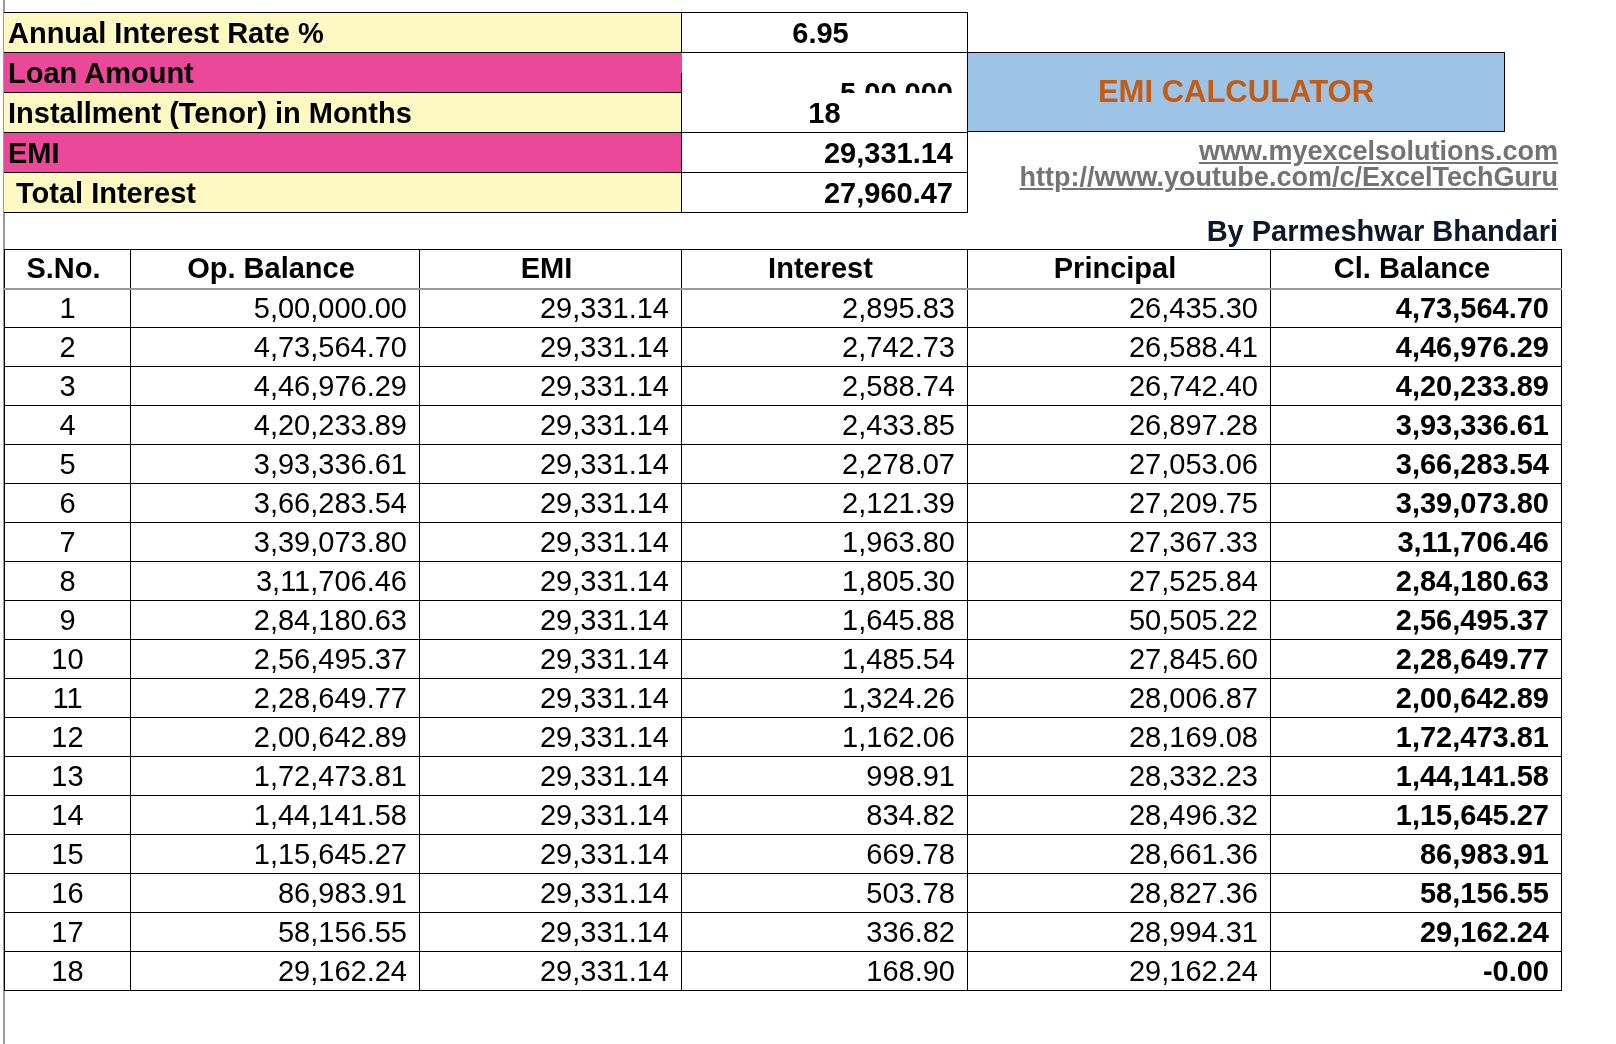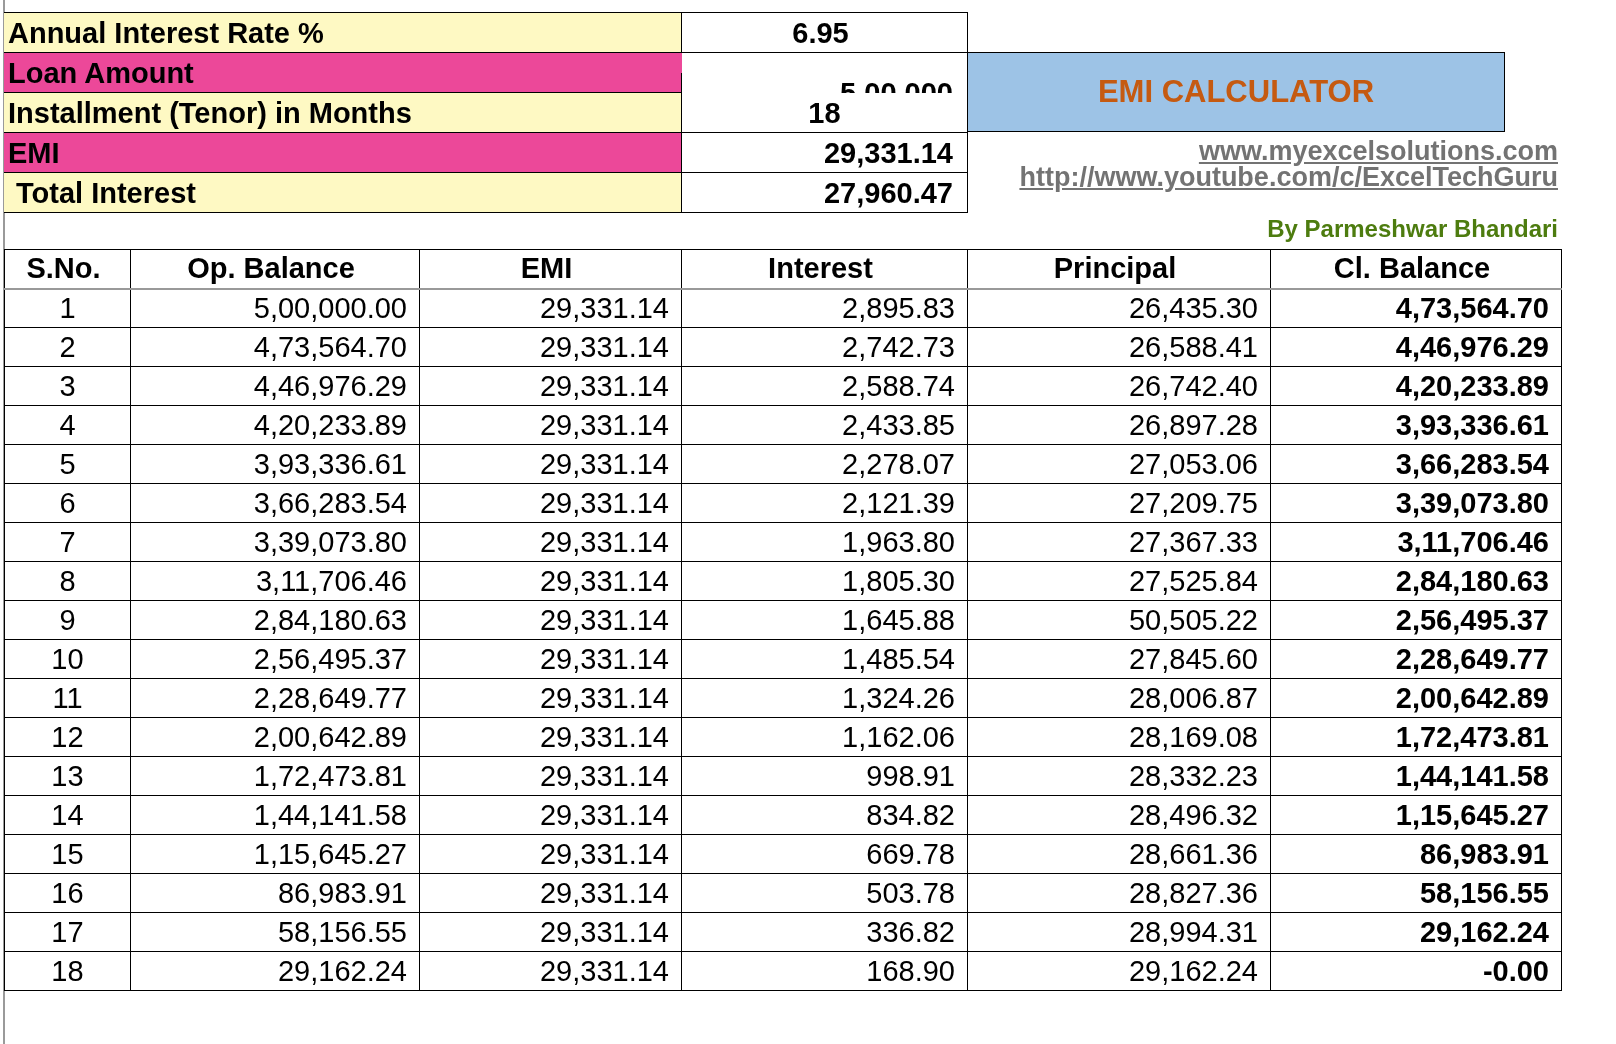--- a/index.html
+++ b/index.html
@@ -12,21 +12,21 @@
   .inp-val { left:681px; width:287px; height:40px; font-weight:bold; font-size:29px;
              line-height:40px; border-left:1px solid #000; border-right:1px solid #000;
              border-bottom:1px solid #000; background:#fff; }
   .yellow { background:#fef9c3; }
   .green { background:#ec4899; }
   .banner { left:967px; top:52px; width:538px; height:80px; background:#9dc3e6;
             border:1.5px solid #000; color:#c55a11; font-weight:bold; font-size:31px;
             display:flex; align-items:center; justify-content:center; }
   .link { right:58px; font-weight:bold; font-size:27px; color:#737373; text-decoration:underline;
           white-space:nowrap; }
-  .author { right:58px; font-weight:bold; font-size:24px; color:#4d7c0f; white-space:nowrap; }
+  .author { right:58px; font-weight:bold; font-size:29px; color:#0f172a; white-space:nowrap; }
   table.sched { position:absolute; left:4px; top:249px; border-collapse:collapse; table-layout:fixed; }
   table.sched th, table.sched td { border:1px solid #000; height:39px; padding:0 12px 0 4px;
        font-size:29px; white-space:nowrap; box-sizing:border-box; }
   table.sched th { font-weight:bold; text-align:center; border-bottom:2px solid #999;margin-left:17px; }
   table.sched td { text-align:right; }
   table.sched td.sno { text-align:center; padding:0; }
   table.sched td.bold { font-weight:bold; }
   table.sched tr.row td { border-top:1px solid #000; }
 </style>
 </head>

